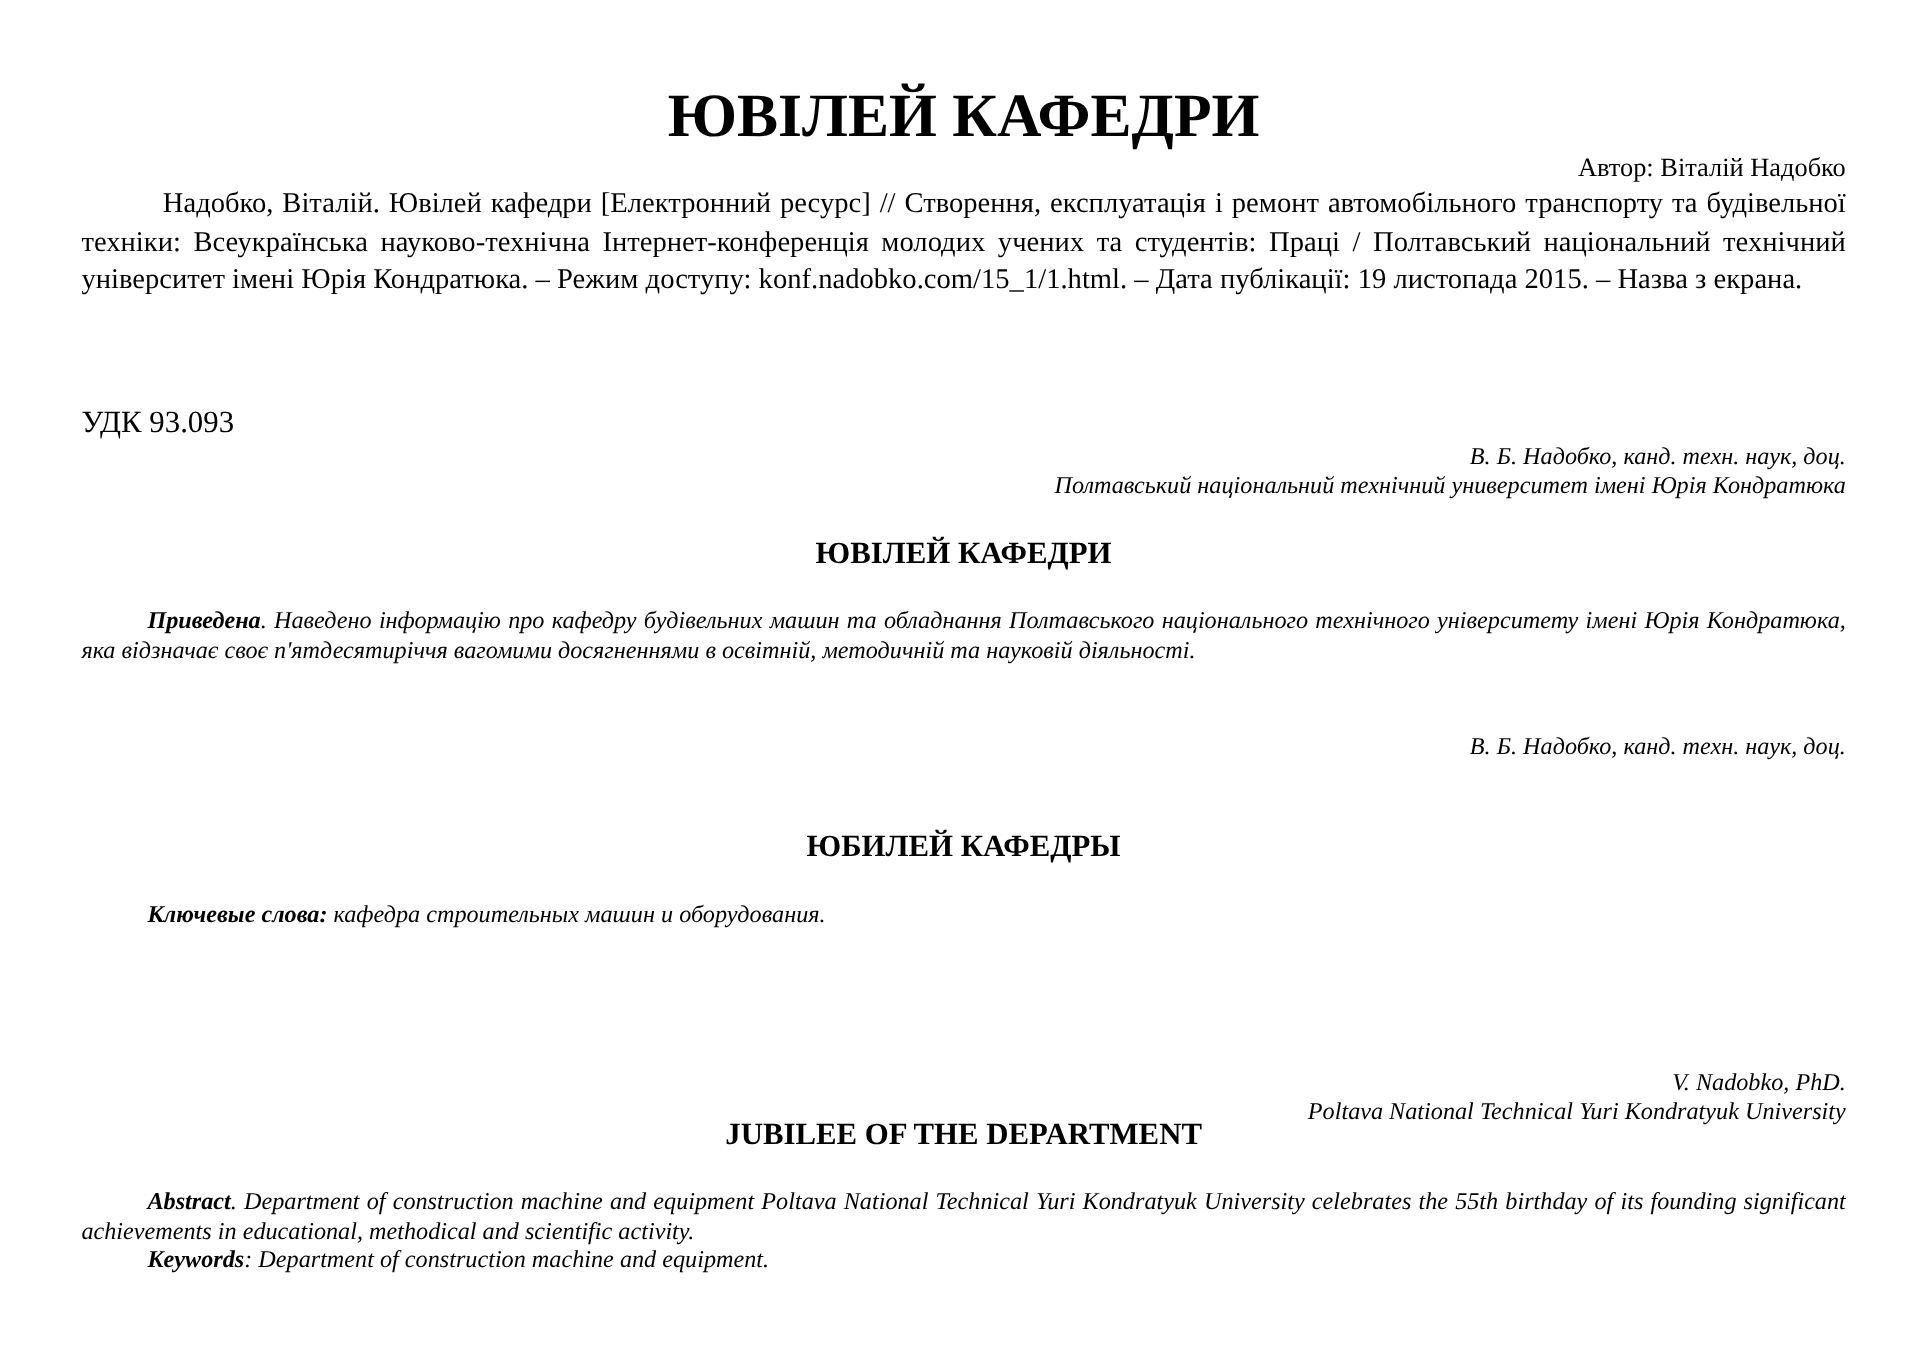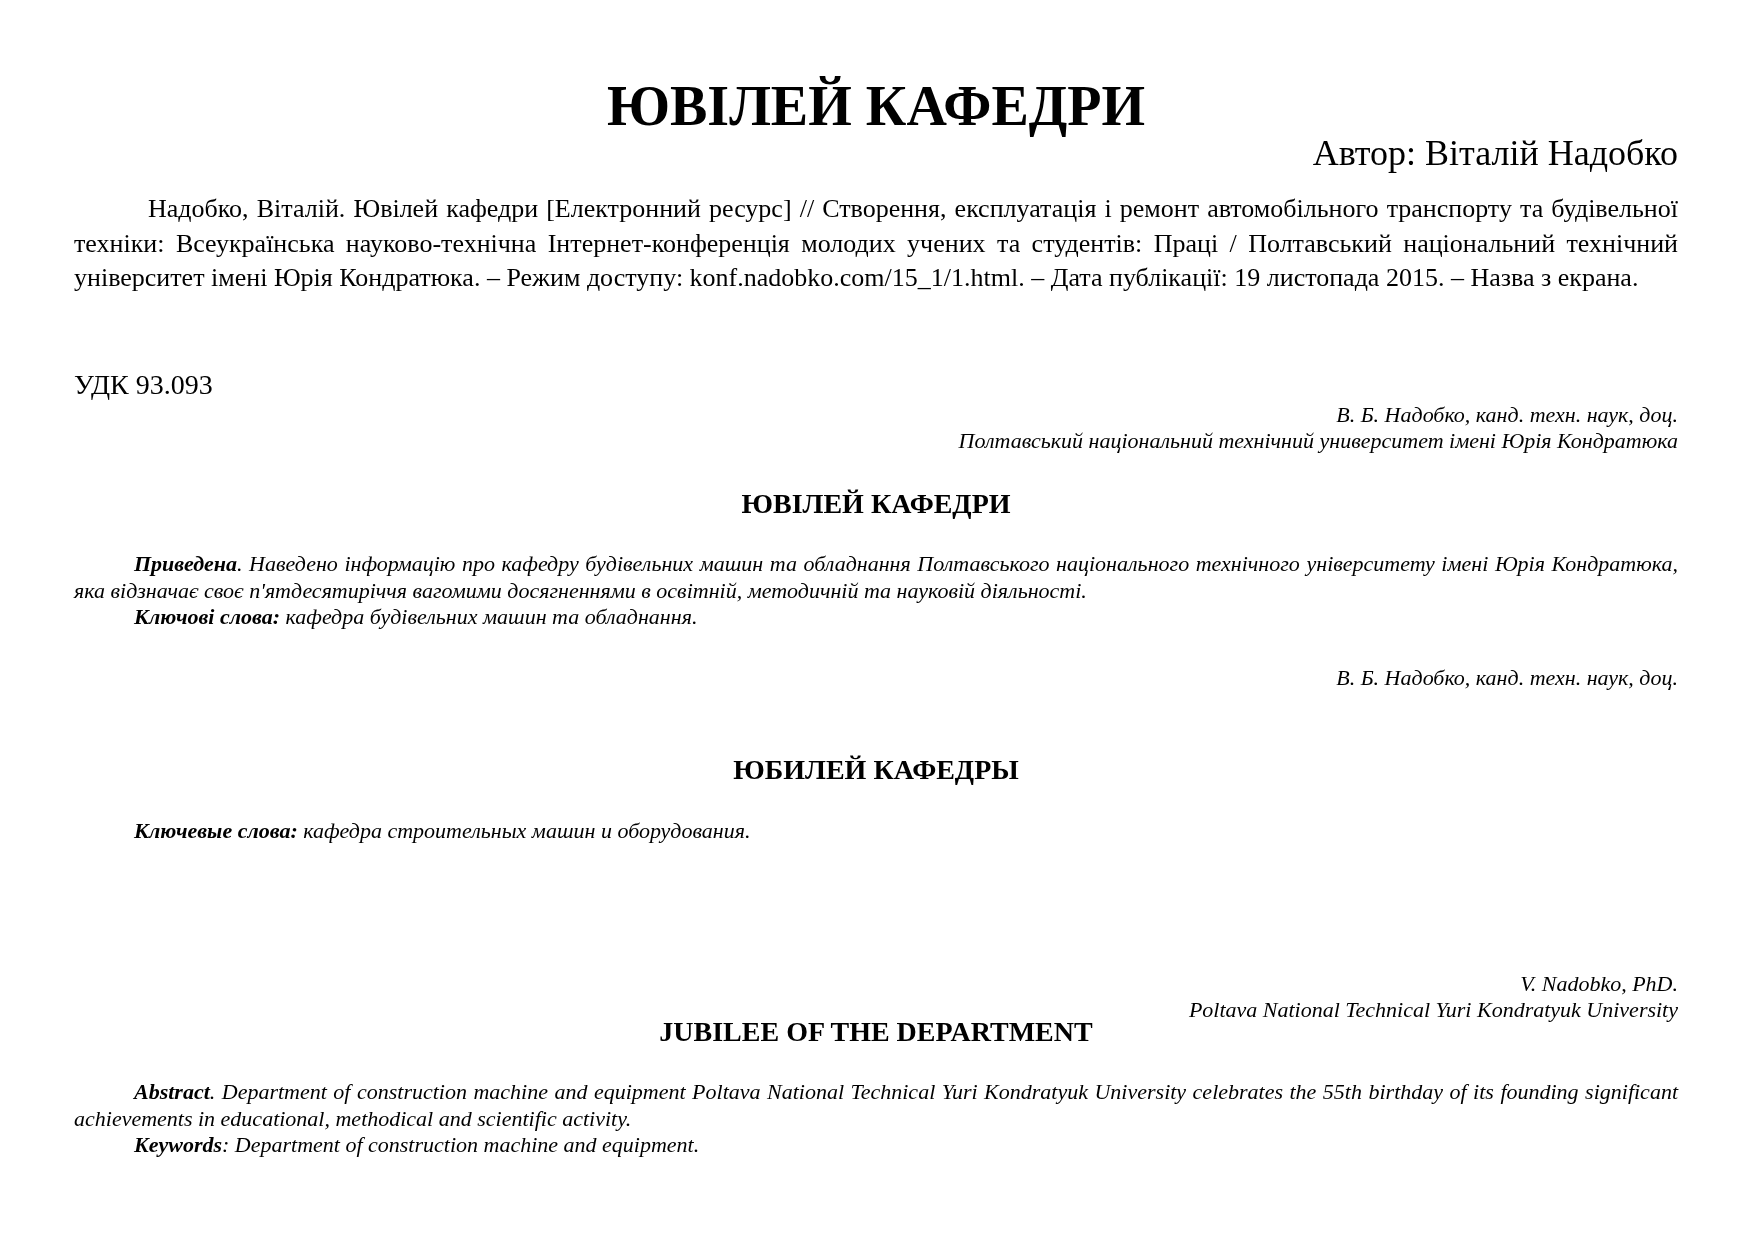--- a/index.html
+++ b/index.html
@@ -8,24 +8,24 @@
       font-family: "Liberation Serif", "DejaVu Serif", serif; color: #000;
     }
     .page { position: absolute; left: 74px; top: 0; width: 1604px; }
     .abs { position: absolute; left: 0; width: 1604px; }
 
     .main-title {
       top: 74px; text-align: center; font-weight: bold;
       font-size: 56px; line-height: 64px;
     }
     .author-line {
-      top: 132px; text-align: right; font-size: 36px; line-height: 42px;
+      top: 132px; text-align: right; font-size: 24px; line-height: 42px;
     }
     .citation {
-      top: 192px; font-size: 26px; line-height: 34.5px;
+      top: 168px; font-size: 26px; line-height: 34.5px;
       text-align: justify; text-indent: 74px;
     }
     .udk { top: 372px; font-size: 28px; line-height: 26px; }
 
     .affil { text-align: right; font-style: italic; font-size: 22px; line-height: 26px; }
     .section-heading {
       text-align: center; font-weight: bold; font-size: 28px; line-height: 32px;
     }
     .abstract {
       font-style: italic; font-size: 22px; line-height: 26.5px; text-align: justify;
@@ -55,21 +55,20 @@
   <div class="abs citation">Надобко, Віталій. Ювілей кафедри [Електронний ресурс] // Створення, експлуатація і ремонт автомобільного транспорту та будівельної техніки: Всеукраїнська науково-технічна Інтернет-конференція молодих учених та студентів: Праці / Полтавський національний технічний університет імені Юрія Кондратюка. – Режим доступу: konf.nadobko.com/15_1/1.html. – Дата публікації: 19 листопада 2015. – Назва з екрана.</div>
   <div class="abs udk">УДК 93.093</div>
 
   <div class="abs affil ua-affil">
     <div>В. Б. Надобко, канд. техн. наук, доц.</div>
     <div>Полтавський національний технічний университет імені Юрія Кондратюка</div>
   </div>
   <div class="abs section-heading ua-heading">ЮВІЛЕЙ КАФЕДРИ</div>
   <div class="abs abstract ua-abstract">
     <p><b>Приведена</b><span>. Наведено інформацію про кафедру будівельних машин та обладнання Полтавського національного технічного університету імені Юрія Кондратюка, яка відзначає своє п'ятдесятиріччя вагомими досягненнями в освітній, методичній та науковій діяльності.</span></p>
-    <p><b>Ключові слова:</b><span> кафедра будівельних машин та обладнання.</span></p>
   </div>
 
   <div class="abs affil ru-affil">
     <div>В. Б. Надобко, канд. техн. наук, доц.</div>
   </div>
   <div class="abs section-heading ru-heading">ЮБИЛЕЙ КАФЕДРЫ</div>
   <div class="abs abstract ru-abstract">
     <p><b>Ключевые слова:</b><span> кафедра строительных машин и оборудования.</span></p>
   </div>
 

